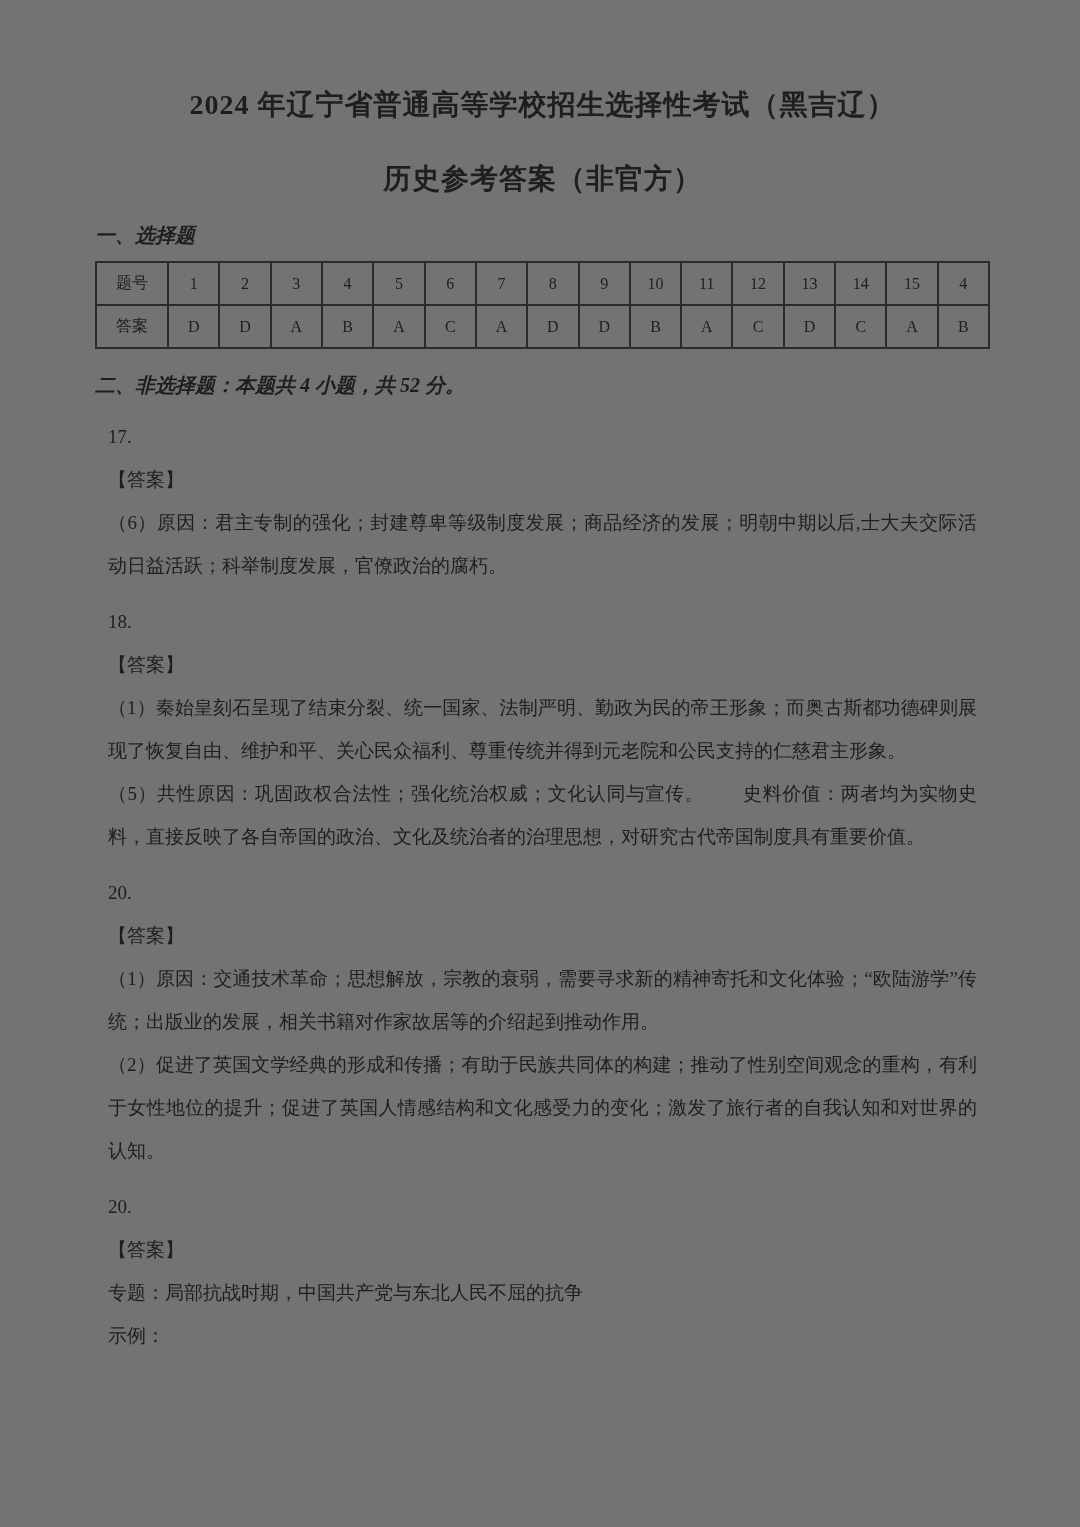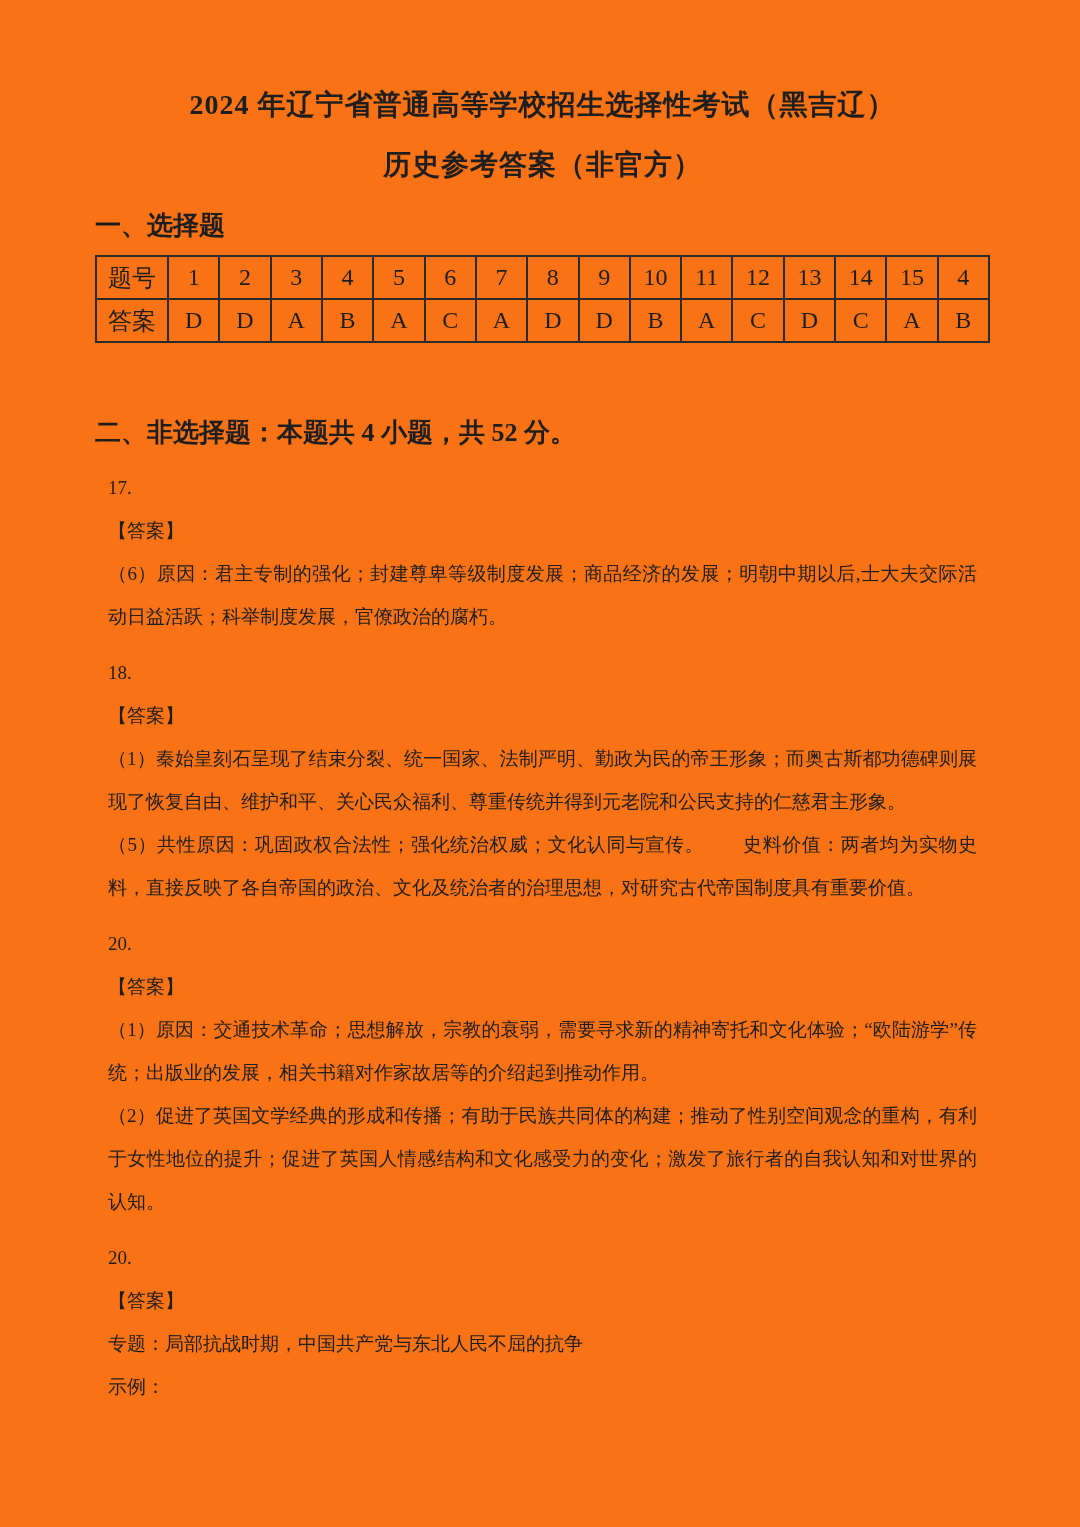--- a/index.html
+++ b/index.html
@@ -5,50 +5,51 @@
   html, body {
     margin: 0;
     padding: 0;
     background: #ffffff;
   }
   .page {
     position: relative;
     width: 1080px;
     height: 1527px;
     box-sizing: border-box;
-    background: #f97316;
+    background: #737373;
     padding: 86px 90px 0 95px;
     font-family: "Liberation Serif", "DejaVu Serif", serif;
     color: #1e1e1e;
     overflow: hidden;
   }
   .title {
     font-size: 28px;
     font-weight: bold;
     text-align: center;
     margin: 0;
     letter-spacing: 1px;
   }
   .title2 {
-    margin-top: 22px;
+    margin-top: 36px;
   }
   .section-heading {
-    font-size: 26px;
+    font-size: 20px;
     font-weight: bold;
     margin: 24px 0 0 0;
+    font-style: italic;
   }
   .section-heading.second {
-    margin-top: 72px;
+    margin-top: 23px;
   }
   table.answer-table {
     width: 100%;
     border-collapse: collapse;
     table-layout: fixed;
     margin-top: 12px;
-    font-size: 24px;
+    font-size: 16px;
   }
   table.answer-table td {
     border: 2px solid #2b2b2b;
     text-align: center;
     vertical-align: middle;
     height: 41px;
     padding: 0;
   }
   table.answer-table td.rowhead {
     width: 70px;

